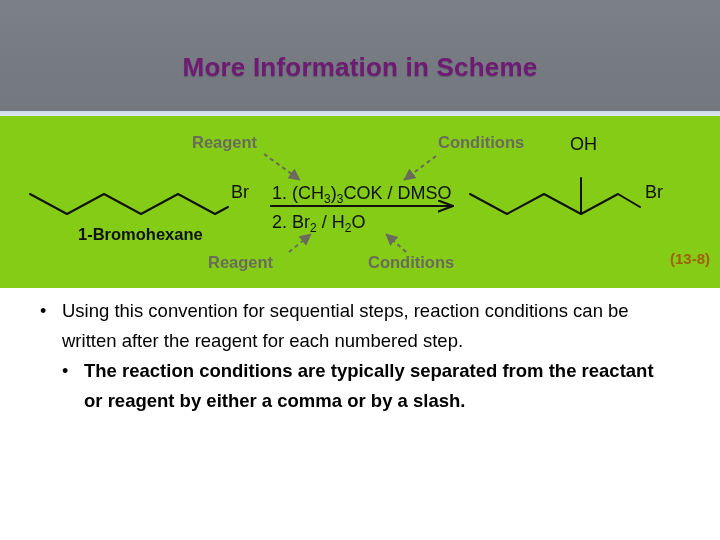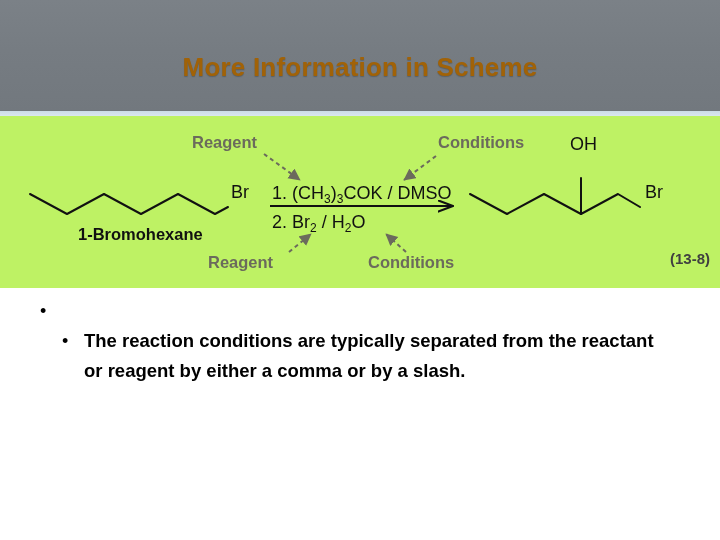--- a/index.html
+++ b/index.html
@@ -17,36 +17,36 @@
     background:linear-gradient(180deg,#7b8187 0%, #767c82 45%, #72787e 100%);
   }
   .header-rule {
     position:absolute; left:0; top:111px; width:720px; height:5px;
     background:linear-gradient(180deg,#ccdce8 0%, #dbe7f0 100%);
   }
   .slide-title {
     position:absolute; left:0; top:52px; width:720px;
     text-align:center;
     font-size:26px; font-weight:bold;
-    color:#a16207;
+    color:#701a75;
     letter-spacing:.2px;
     text-shadow:0 1px 1px rgba(40,45,50,.35);
     font-family:"Liberation Sans", sans-serif;
   }
 
   
   .scheme {
     position:absolute; left:0; top:116px; width:720px; height:172px;
-    background:#bef264;
+    background:#84cc16;
   }
   .scheme svg { display:block; }
 
   .figref {
     position:absolute; right:10px; top:250px;
-    font-size:15px; font-weight:bold; color:#404040;
+    font-size:15px; font-weight:bold; color:#a16207;
     font-family:"Liberation Sans", sans-serif;
   }
 
   
   .body-text {
     position:absolute; left:0; top:296px; width:720px;
   }
   .bullet-row {
     display:flex;
     align-items:flex-start;
@@ -124,20 +124,21 @@
       <text x="570" y="34" font-family="Liberation Sans, sans-serif" font-size="18" fill="#111">OH</text>
       <text x="645" y="82" font-family="Liberation Sans, sans-serif" font-size="18" fill="#111">Br</text>
     </svg>
   </div>
 
   <div class="figref">(13-8)</div>
 
   <div class="body-text">
     <div class="bullet-row b1">
       <span class="bullet-dot">•</span>
+      <span class="bullet-text">Using this convention for sequential steps, reaction conditions can be written after the reagent for each numbered step.</span>
     </div>
     <div class="bullet-row b2">
       <span class="bullet-dot">•</span>
       <span class="bullet-text">The reaction conditions are typically separated from the reactant or reagent by either a comma or by a slash.</span>
     </div>
   </div>
 
 </div>
 
 </body></html>

